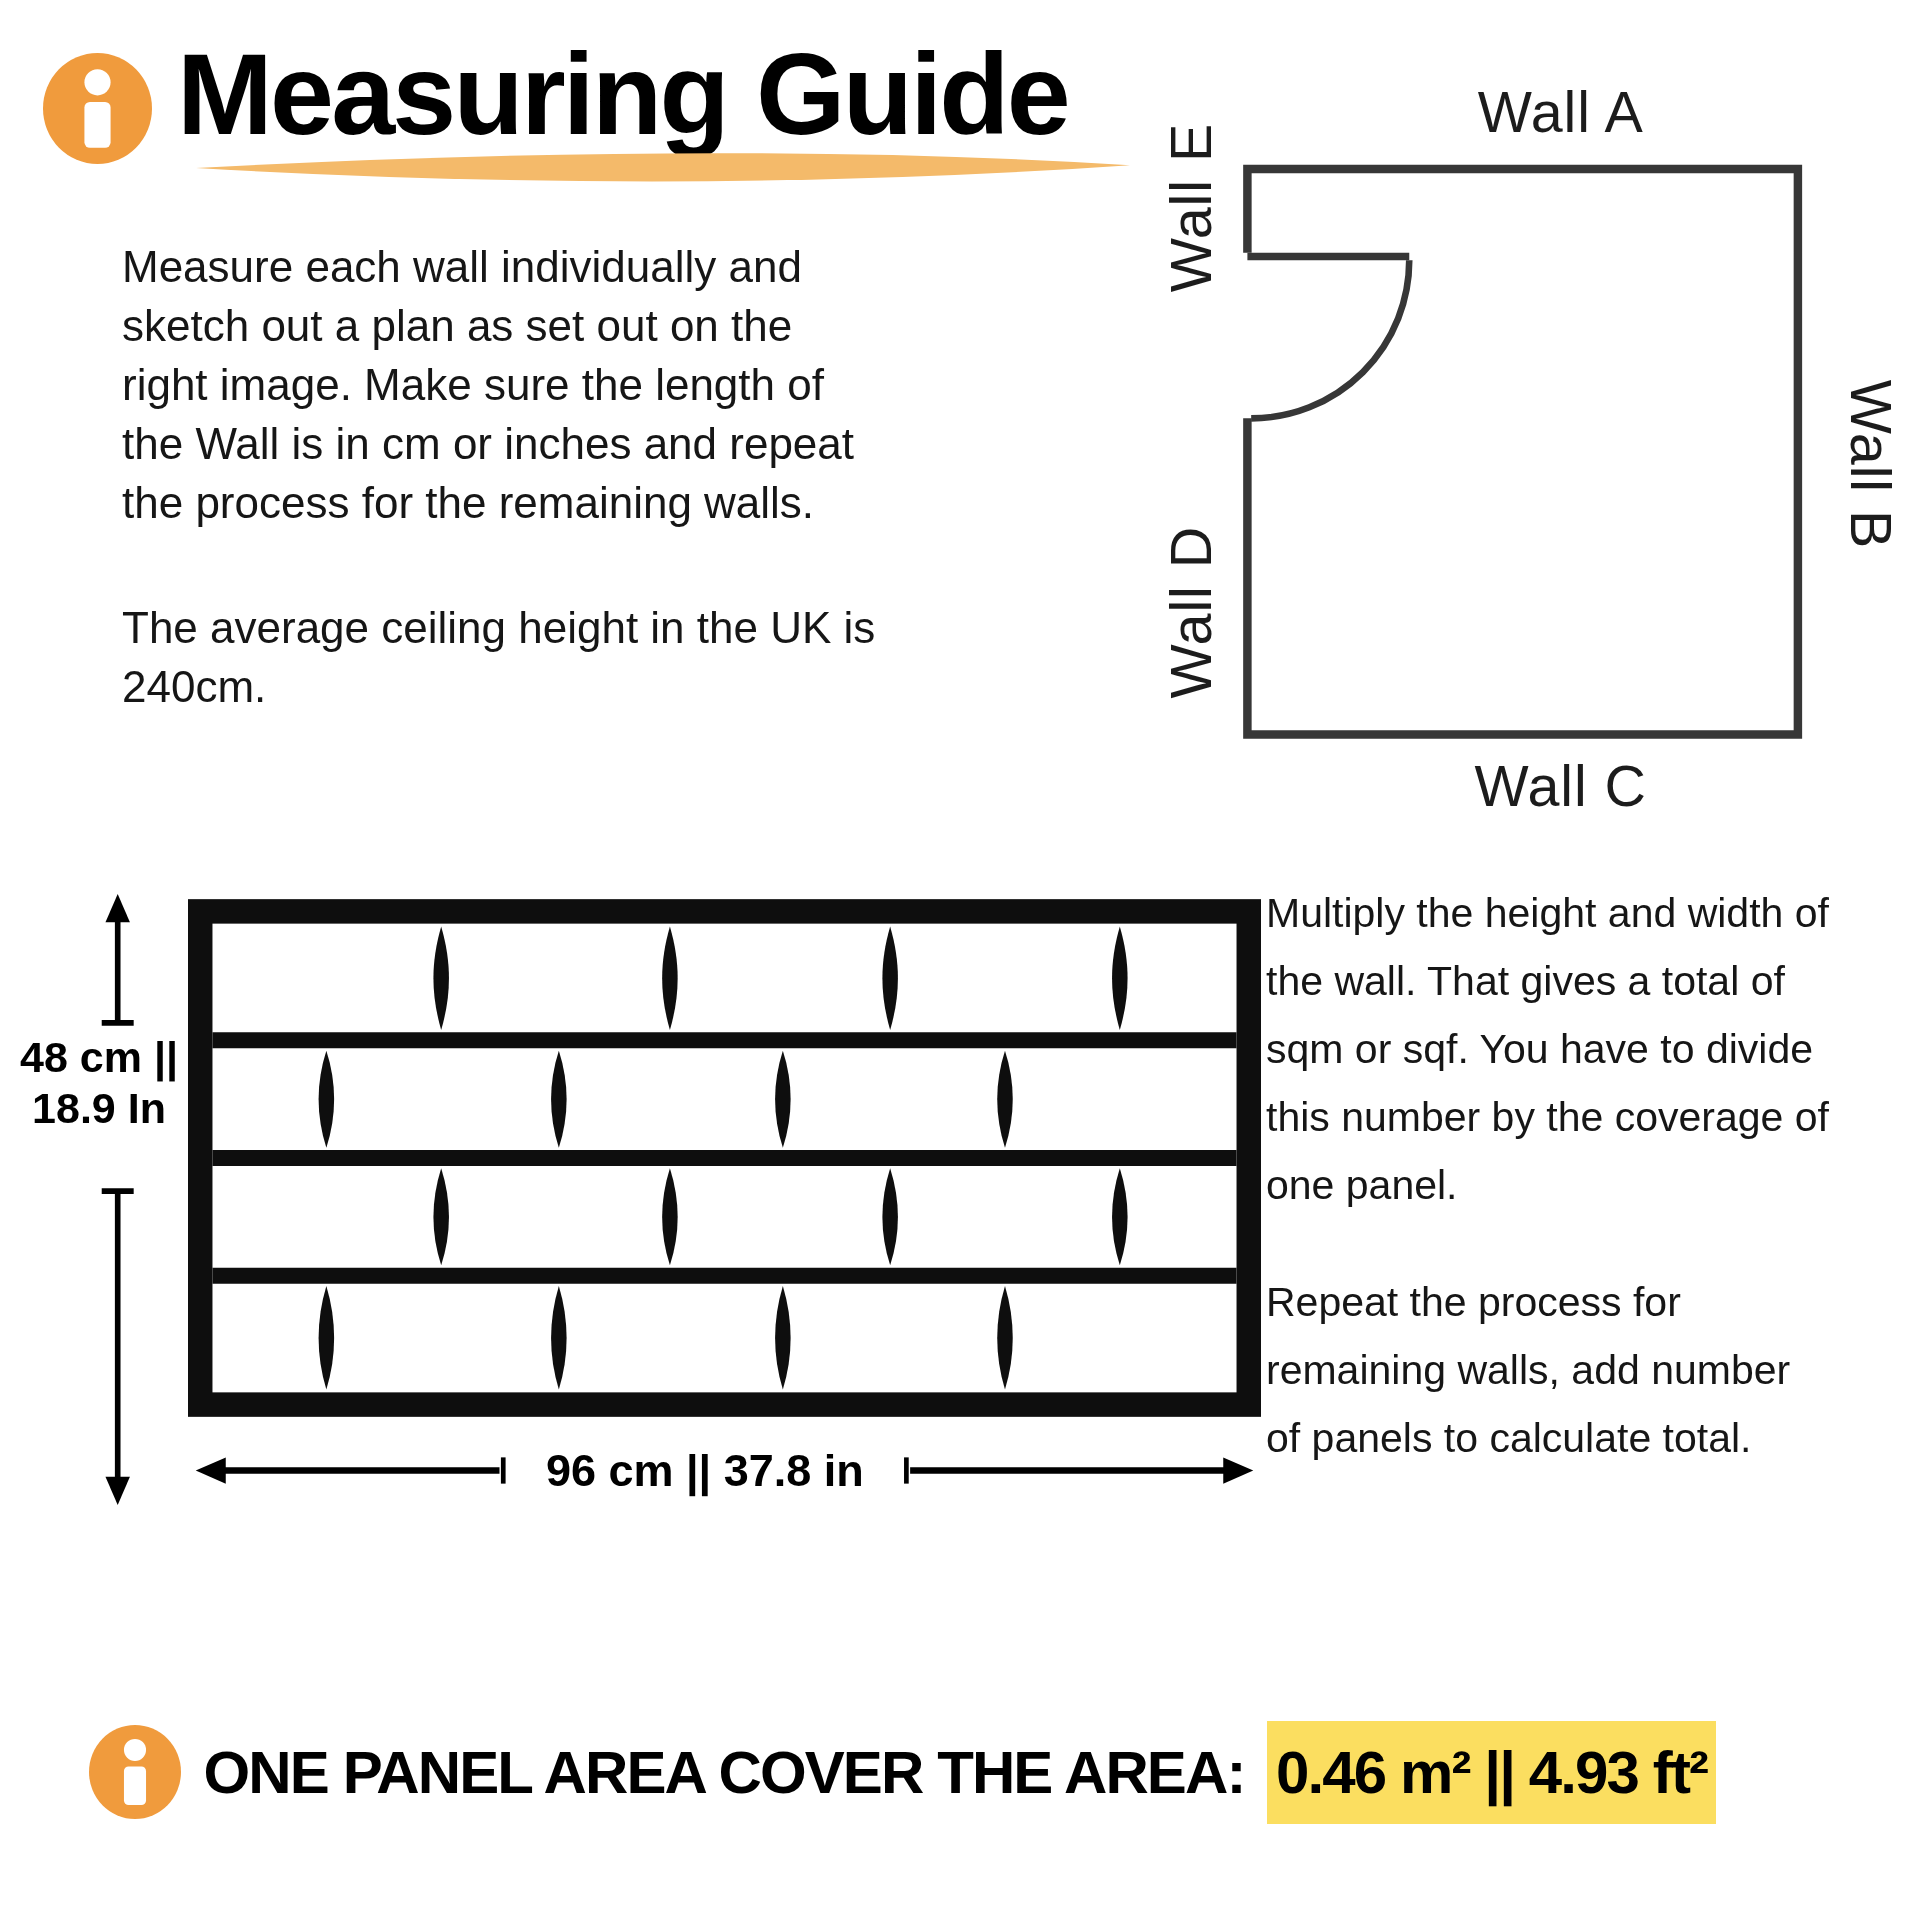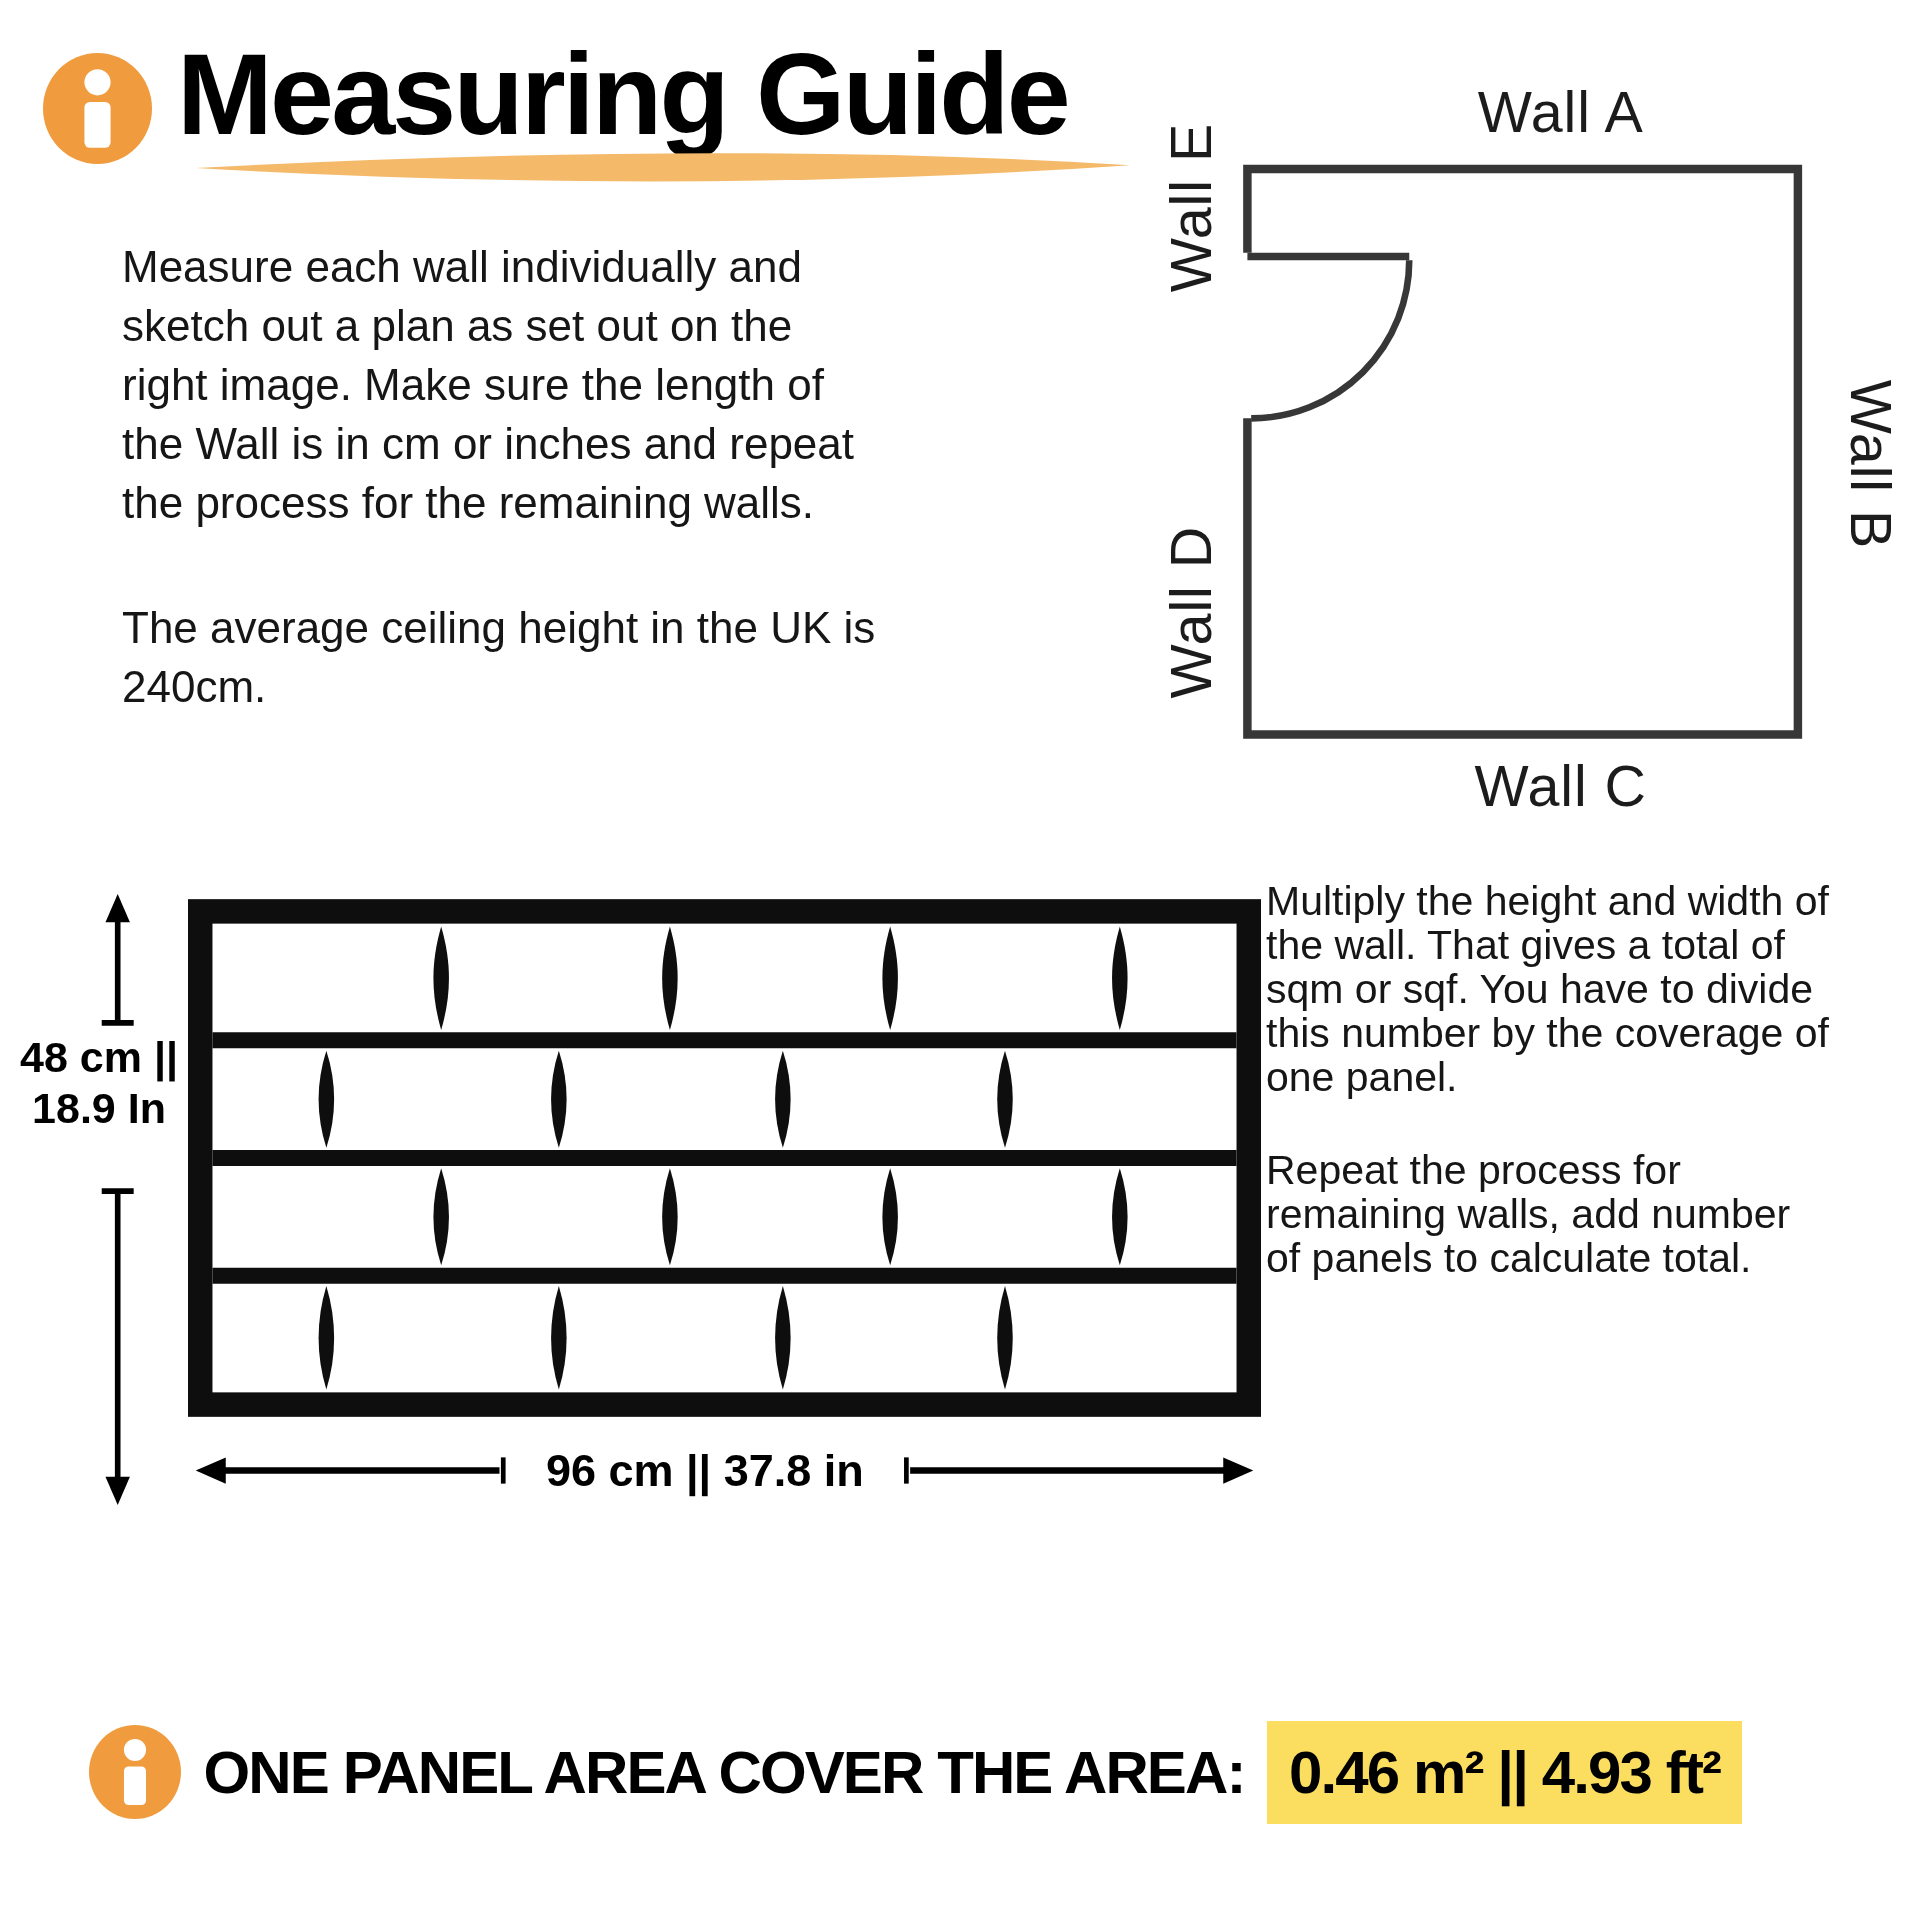--- a/index.html
+++ b/index.html
@@ -37,29 +37,29 @@
 
   
   .vdim{position:absolute;left:19px;top:890px;width:188px;height:621px;}
   .vdim-text{position:absolute;left:0;top:1032px;width:198px;text-align:center;font-size:43px;font-weight:bold;line-height:51px;white-space:pre-line;color:#000;}
 
   
   .hdim{position:absolute;left:188px;top:1433px;width:1073px;height:75px;}
   .hdim text{font-family:"Liberation Sans","DejaVu Sans",sans-serif;font-size:48px;font-weight:bold;fill:#000;}
 
   
-  .right-col{position:absolute;left:1266px;top:879px;width:659px;font-size:41px;line-height:44px;color:var(--ink);}
+  .right-col{position:absolute;left:1266px;top:879px;width:659px;font-size:41px;line-height:68px;color:var(--ink);}
   .right-col p{white-space:pre-line;margin-bottom:49px;}
   .right-col p:nth-child(2){margin-bottom:56px;}
 
   
   .footer{position:absolute;left:89px;top:1706px;width:1798px;height:132px;display:flex;align-items:center;gap:22.6px;}
   .icon-footer{position:relative;width:92px;height:94px;flex:0 0 auto;}
   .footer-label{font-size:60px;font-weight:bold;letter-spacing:-1.9px;color:#000;white-space:nowrap;}
-  .footer-highlight{background:var(--yellow);font-size:60px;font-weight:bold;letter-spacing:-1.9px;color:#000;white-space:nowrap;padding:17px 22px;}
+  .footer-highlight{background:var(--yellow);font-size:60px;font-weight:bold;letter-spacing:-1.9px;color:#000;white-space:nowrap;padding:17px 9px;}
 </style>
 </head>
 <body>
 
 <div class="page">
 
   <div class="info-icon icon-header">
     <svg viewBox="0 0 100 100">
       <circle cx="50" cy="26" r="12" fill="#ffffff"></circle>
       <rect x="38" y="44" width="24" height="42" rx="5" fill="#ffffff"></rect>

